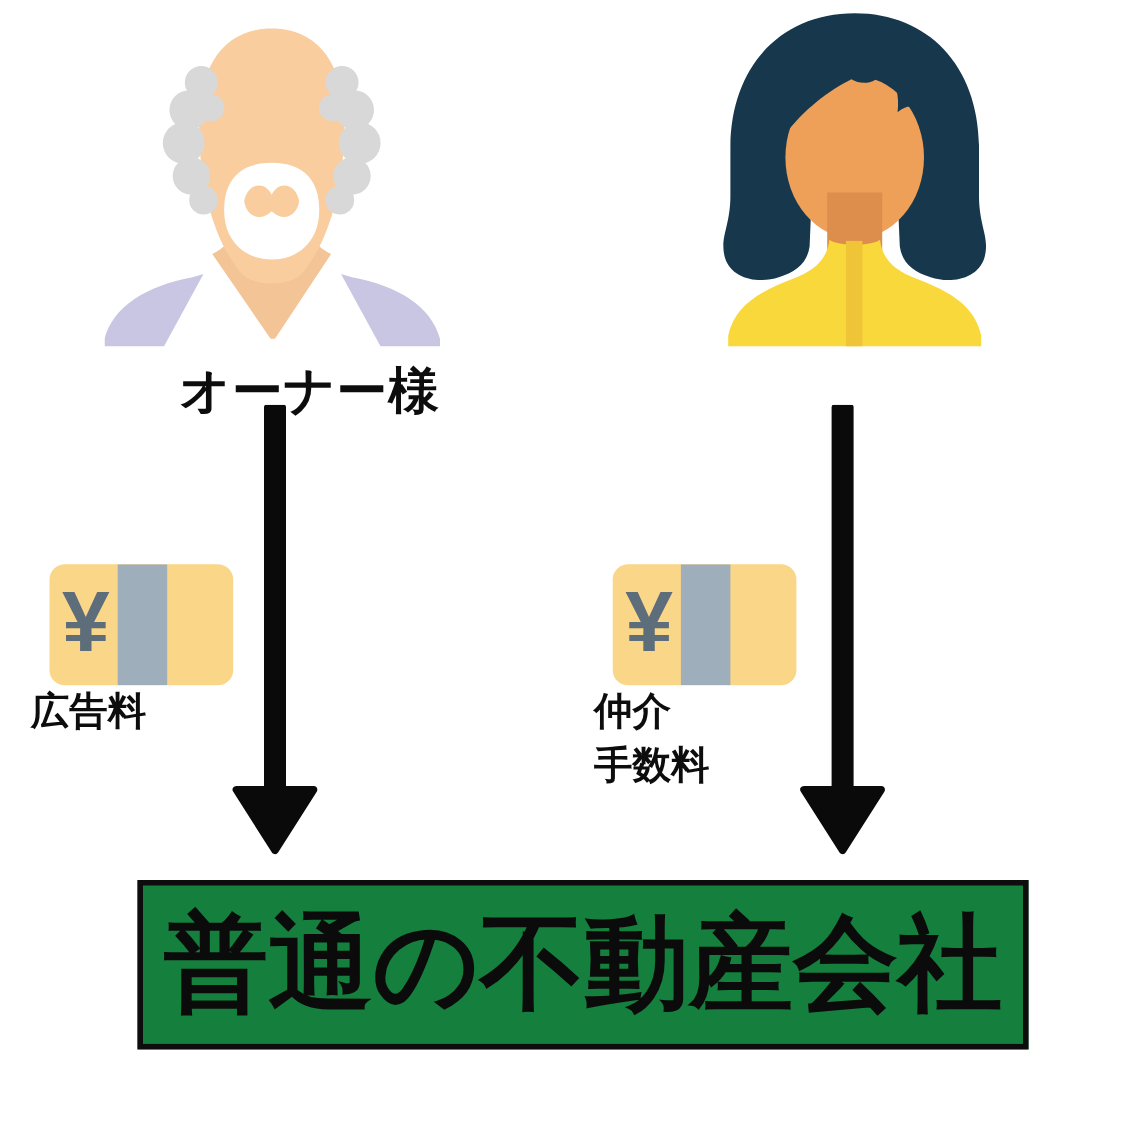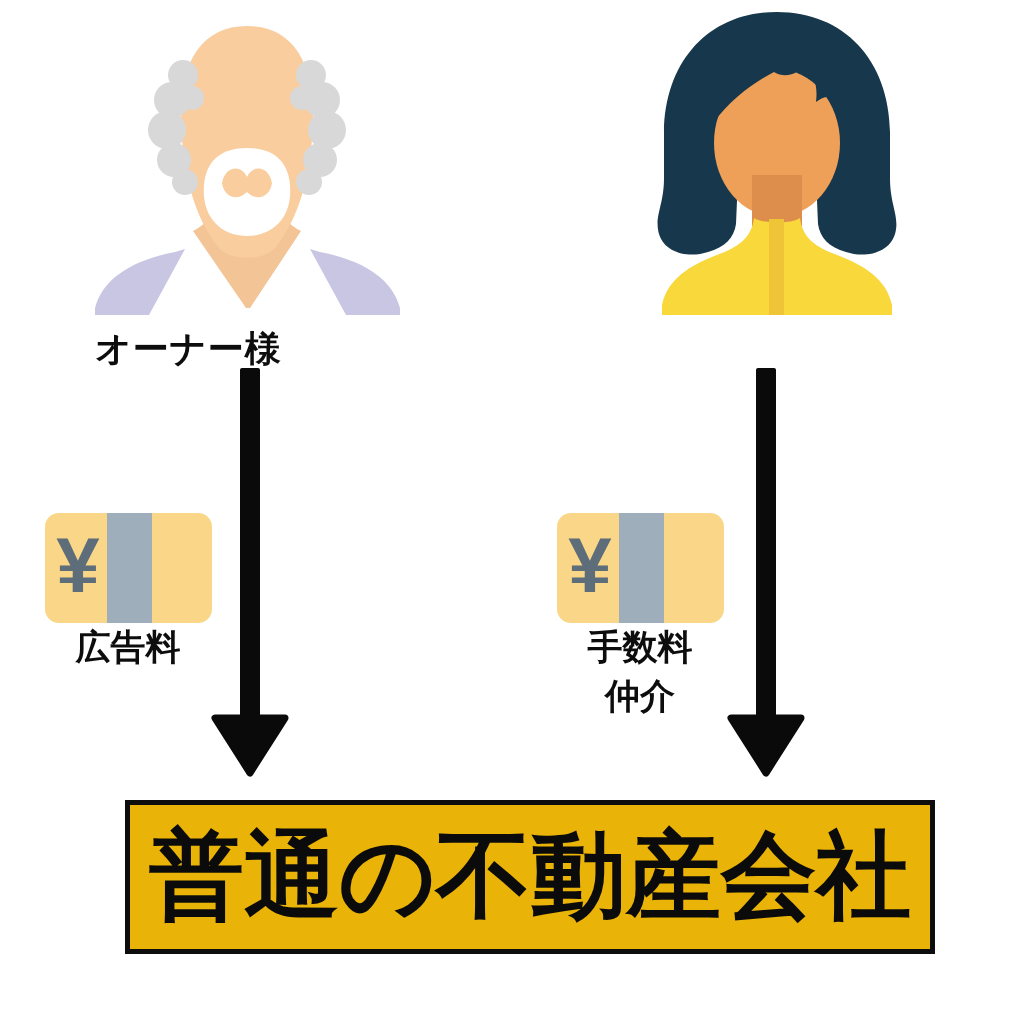--- a/index.html
+++ b/index.html
@@ -4,43 +4,43 @@
 <style>
   html,body { margin:0; padding:0; background:#ffffff; }
   .canvas {
     position:relative; width:1024px; height:1024px; background:#ffffff;
     overflow:hidden;
     font-family:"Liberation Sans","DejaVu Sans",sans-serif;
     color:#0d0d0d;
   }
   .abs { position:absolute; }
   .person-label {
-    font-size:36px; font-weight:700; text-align:left;
+    font-size:46px; font-weight:700; text-align:right;
     letter-spacing:1px; white-space:nowrap;
   }
   .fee-label {
-    font-size:35px; font-weight:700; text-align:center; line-height:49px;
+    font-size:35px; font-weight:700; line-height:49px;
   }
   .fee-label span { display:block; white-space:nowrap; }
   .money {
     width:167px; height:110px; background:#FAD689; border-radius:14px;
     overflow:hidden;
   }
   .money .band {
     position:absolute; left:37%; top:0; width:27%; height:100%;
     background:#9FAEBB;
   }
   .money .yen {
     position:absolute; left:2px; top:50%; transform:translateY(-54%);
     width:62px; text-align:center;
     font-size:78px; font-weight:700; color:#5D6D7A; line-height:1;
   }
   .company-box {
     left:125px; top:800px; width:810px; height:154px;
-    background:#eab308; border:5px solid #0d0d0d; box-sizing:border-box;
+    background:#15803d; border:5px solid #0d0d0d; box-sizing:border-box;
     display:flex; align-items:center; justify-content:center;
   }
   .company-label {
     font-size:95px; font-weight:800; white-space:nowrap; letter-spacing:0px;
     color:#0b0b0b;
   }
   svg { display:block; }
 </style>
 </head>
 <body>
@@ -112,21 +112,21 @@
   <div class="abs fee-label" style="left:28px; top:622px; width:200px;">
     <span>広告料</span>
   </div>
 
   <div class="abs money" style="left:557px; top:513px;">
     <div class="band"></div>
     <div class="yen">¥</div>
   </div>
 
   <div class="abs fee-label" style="left:540px; top:622px; width:200px;">
+    <span>仲介</span>
     <span>手数料</span>
-    <span>仲介</span>
   </div>
 
   <div class="abs company-box">
     <span class="company-label">普通の不動産会社</span>
   </div>
 
 </div>
 
 </body></html>

